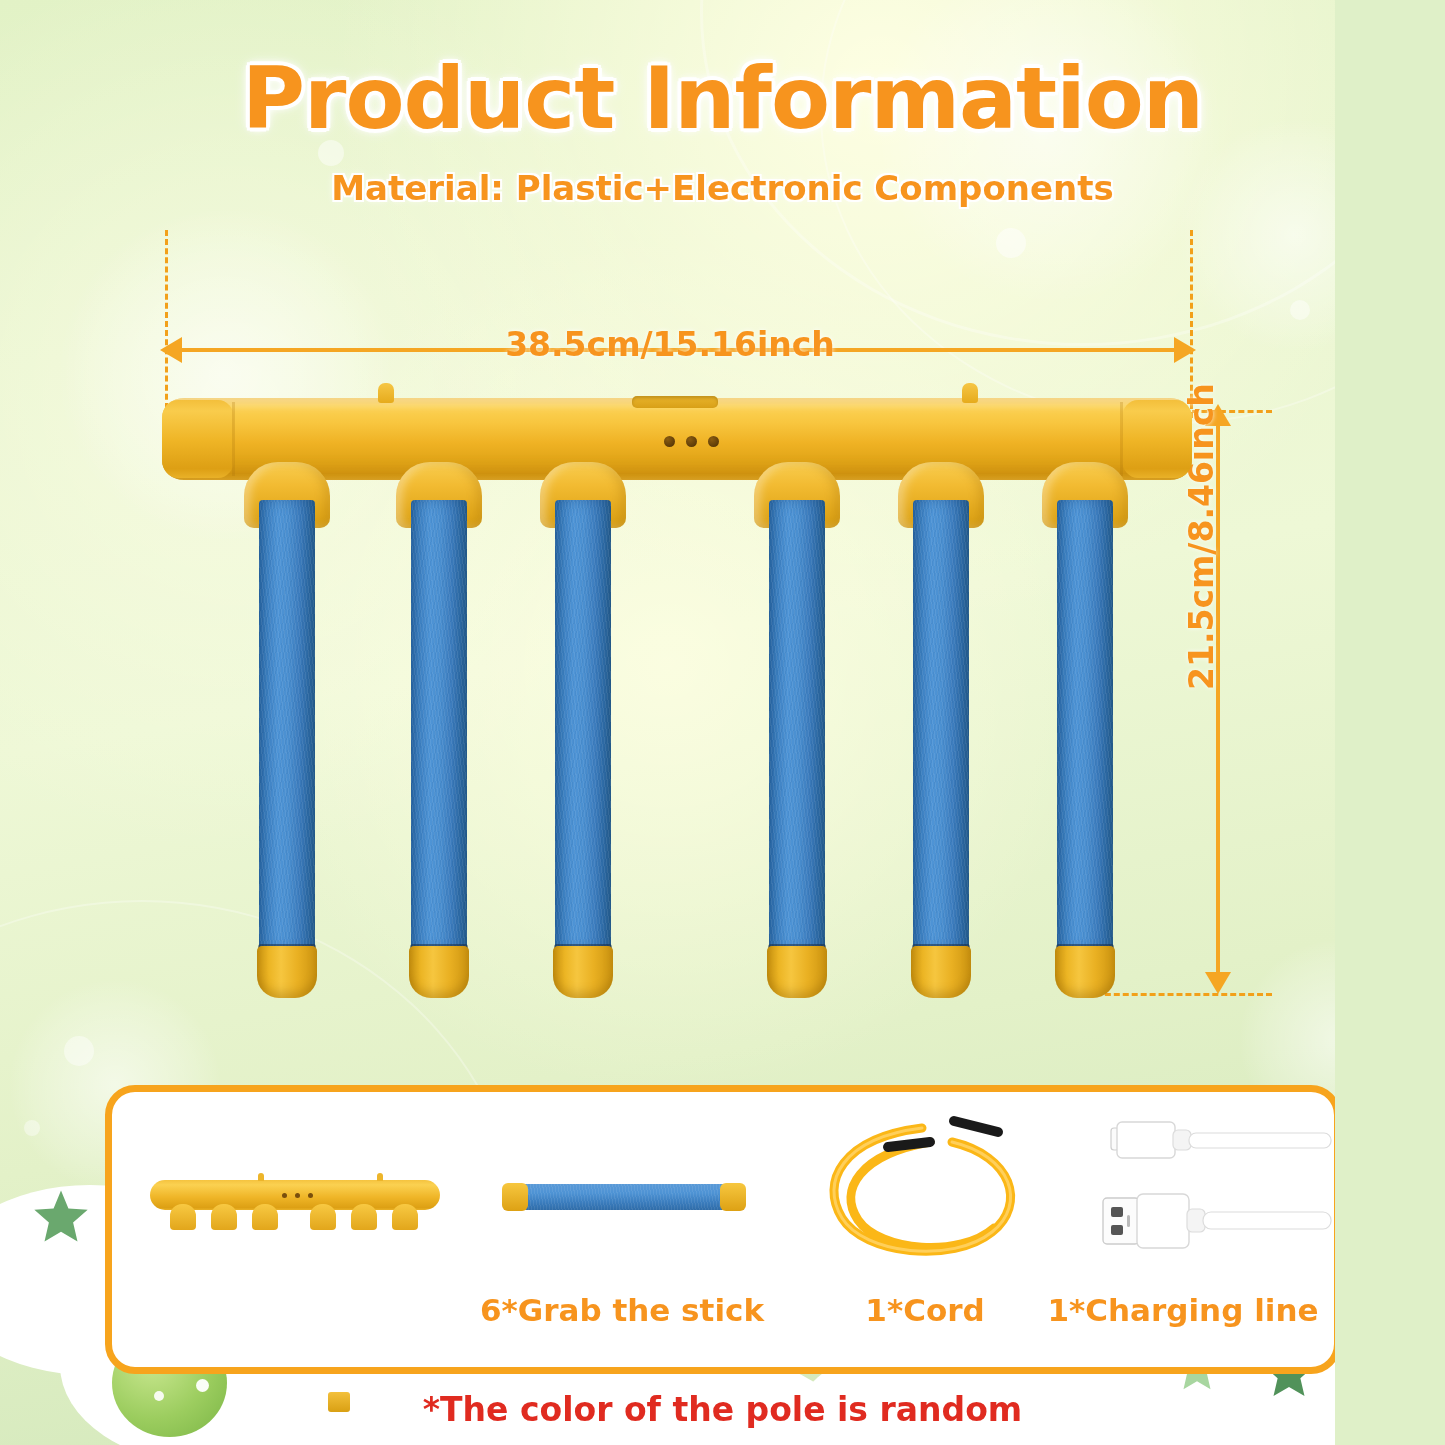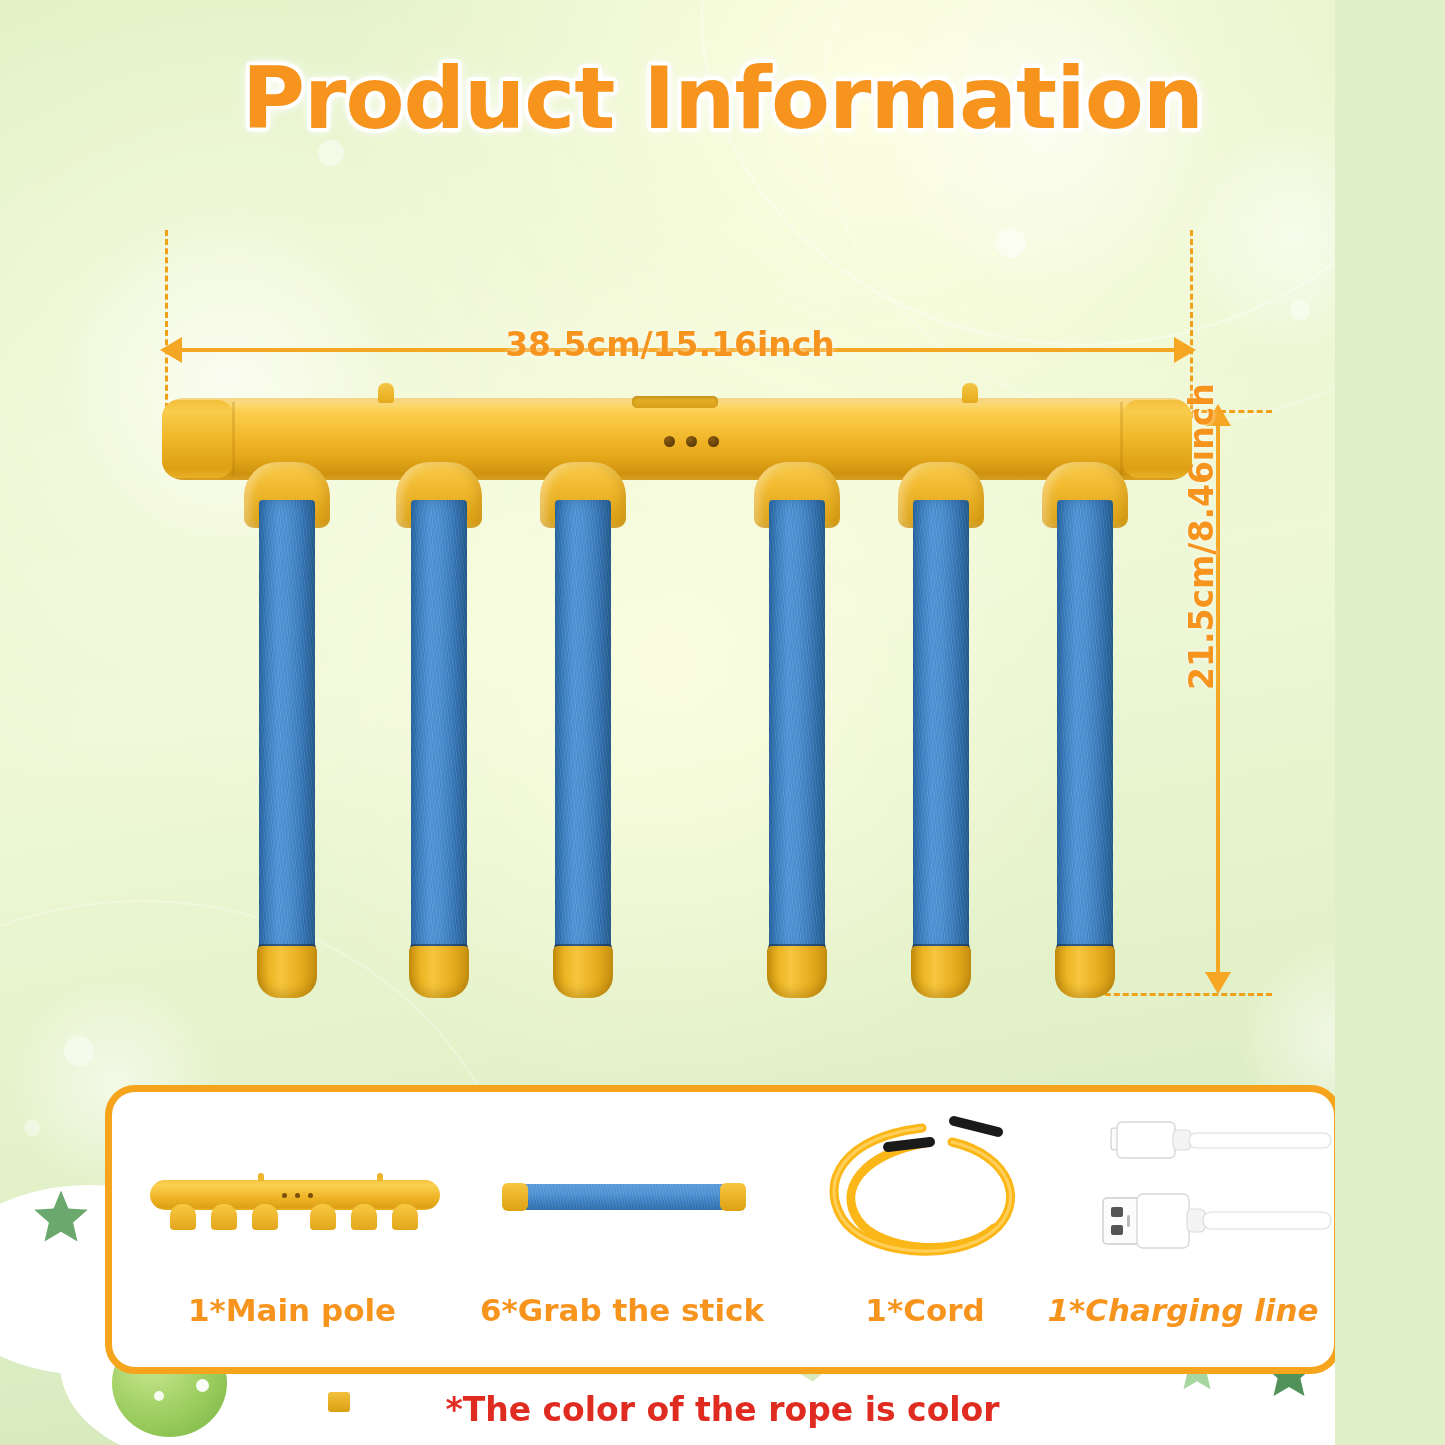--- a/index.html
+++ b/index.html
@@ -200,20 +200,21 @@
       background:radial-gradient(circle at 35% 28%,#cbe891,#9ccd5f 55%,#7ab545 100%);">
       <div class="bokeh" style="left:57px;top:22px;width:18px;height:18px;background:#fff;opacity:.95;"></div>
       <div class="bokeh" style="left:84px;top:50px;width:13px;height:13px;background:#fff;opacity:.95;"></div>
       <div class="bokeh" style="left:42px;top:62px;width:10px;height:10px;background:#fff;opacity:.9;"></div>
     </div>
     <div class="ball" style="left:1395px;top:192px;width:110px;height:104px;
       background:radial-gradient(circle at 32% 28%,#cbe891,#9ccd5f 55%,#7ab545 100%);"></div>
   </div>
 
   <div class="title">Product Information</div>
+  <div class="subtitle">Material: Plastic+Electronic Components</div>
 
   <div>
 
     <div class="vguide" style="left:165px;top:230px;height:188px;"></div>
 
     <div class="vguide" style="left:1190px;top:230px;height:188px;"></div>
 
     <div class="hguide" style="left:1100px;top:410px;width:172px;"></div>
 
     <div class="hguide" style="left:1078px;top:993px;width:194px;"></div>
@@ -331,24 +332,23 @@
         <rect x="6" y="88" width="36" height="46" rx="4" fill="#fcfcfc" stroke="#cccccc" stroke-width="1.4"></rect>
         <rect x="14" y="97" width="12" height="10" rx="2" fill="#555"></rect>
         <rect x="14" y="115" width="12" height="10" rx="2" fill="#555"></rect>
         <rect x="30" y="105" width="3" height="12" rx="1.5" fill="#bbb"></rect>
         <rect x="40" y="84" width="52" height="54" rx="6" fill="#ffffff" stroke="#d8d8d8" stroke-width="1.4"></rect>
         <rect x="90" y="99" width="18" height="23" rx="5" fill="#f4f4f4" stroke="#dcdcdc" stroke-width="1.2"></rect>
         <rect x="106" y="102" width="128" height="17" rx="8" fill="#ffffff" stroke="#dcdcdc" stroke-width="1.2"></rect>
       </g>
     </svg>
 
-    <div class="complabel" style="left:20px;top:200px;width:320px;">1*Main pole</div>
     <div class="complabel" style="left:350px;top:200px;width:320px;">6*Grab the stick</div>
     <div class="complabel" style="left:682px;top:200px;width:262px;">1*Cord</div>
-    <div class="complabel" style="left:930px;top:200px;width:282px;font-style:italic;">1*Charging line</div>
+    <div class="complabel" style="left:930px;top:200px;width:282px;">1*Charging line</div>
   </div>
 
   <div style="position:absolute;left:328px;top:1392px;width:22px;height:20px;border-radius:3px;
       background:linear-gradient(180deg,#f3c03c,#d9a013);"></div>
 
-  <div class="footnote" style="top:1390px;">*The color of the rope is color</div>
+  <div class="footnote" style="top:1390px;">*The color of the pole is random</div>
 
 </div>
 
 </body></html>

